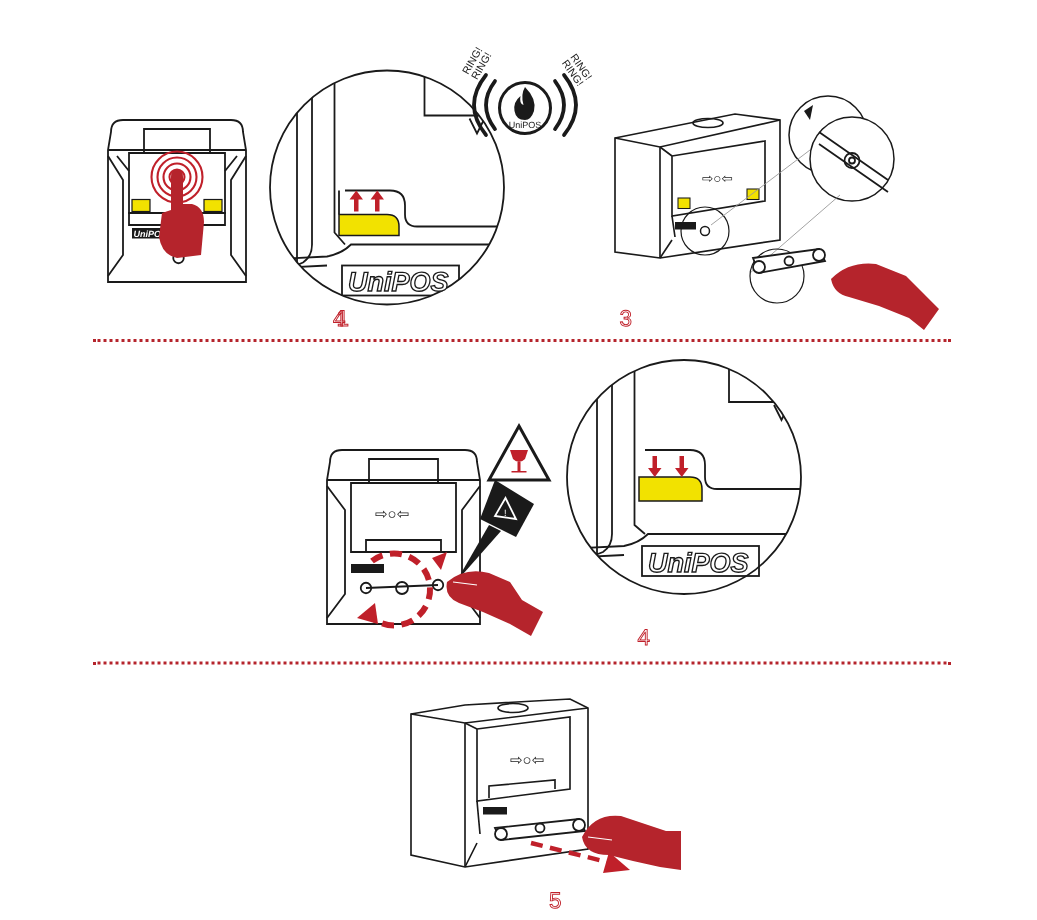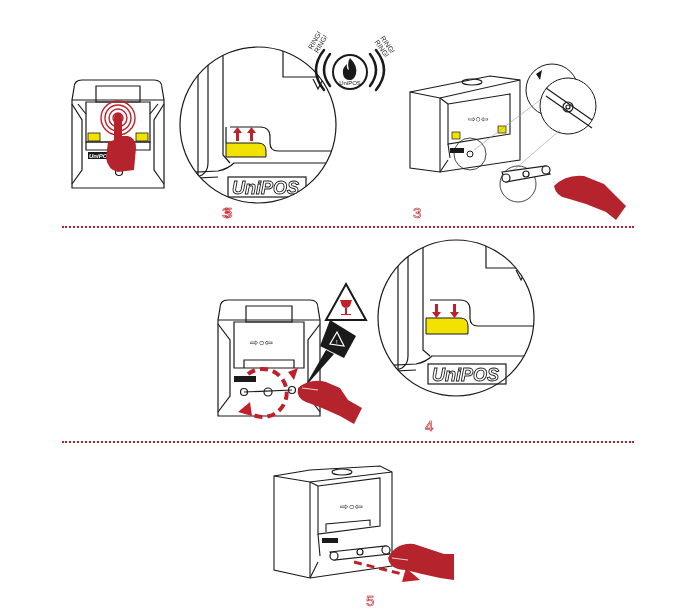--- a/index.html
+++ b/index.html
@@ -83,21 +83,21 @@
       <text class="ring-text" x="0" y="0">RING!</text>
       <text class="ring-text" x="0" y="7">RING!</text>
     </g>
     <g transform="translate(80,2) rotate(55)">
       <text class="ring-text" x="0" y="0">RING!</text>
       <text class="ring-text" x="0" y="7">RING!</text>
     </g>
   </svg>
 </div>
 
-<div class="step-num" style="left:222px;top:204px;">35</div>
+<div class="step-num" style="left:222px;top:204px;">41</div>
 
 <div class="abs" style="left:410px;top:70px;width:240px;height:160px;">
   <svg width="240" height="160" viewBox="0 0 240 160">
     <g fill="none" stroke="#1a1a1a" stroke-width="1.1">
       <path d="M0 22 L80 6 L110 10 L110 90 L30 102 L0 98 Z"></path>
       <path d="M0 22 L30 28 L110 10 M30 28 L30 102"></path>
       <ellipse cx="62" cy="12" rx="10" ry="3"></ellipse>
       <path d="M38 34 L100 24 L100 64 L38 74 Z"></path>
       <path d="M30 28 L38 34 M30 102 L38 90 M38 74 L40 88"></path>
     </g>

